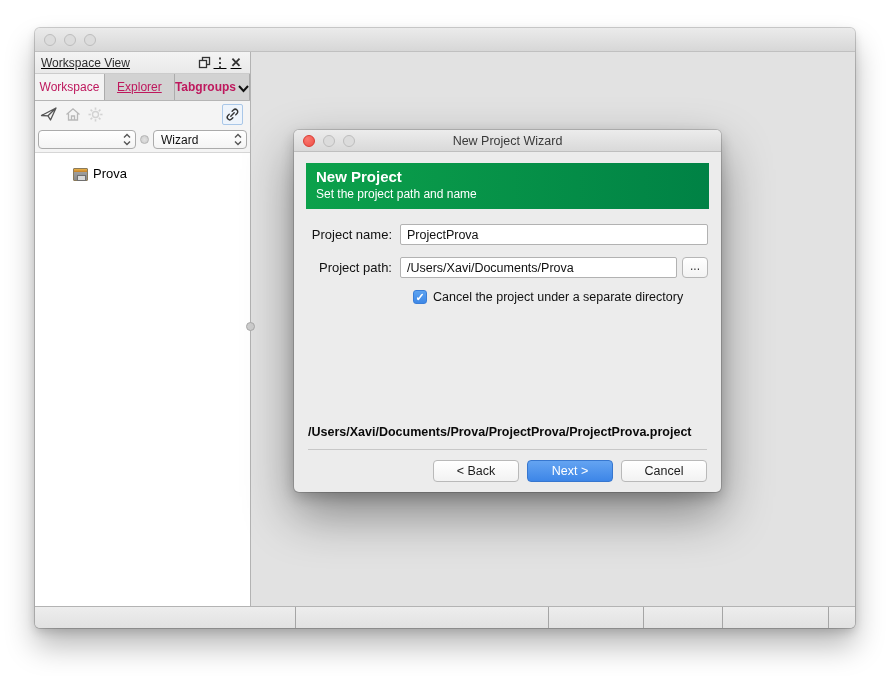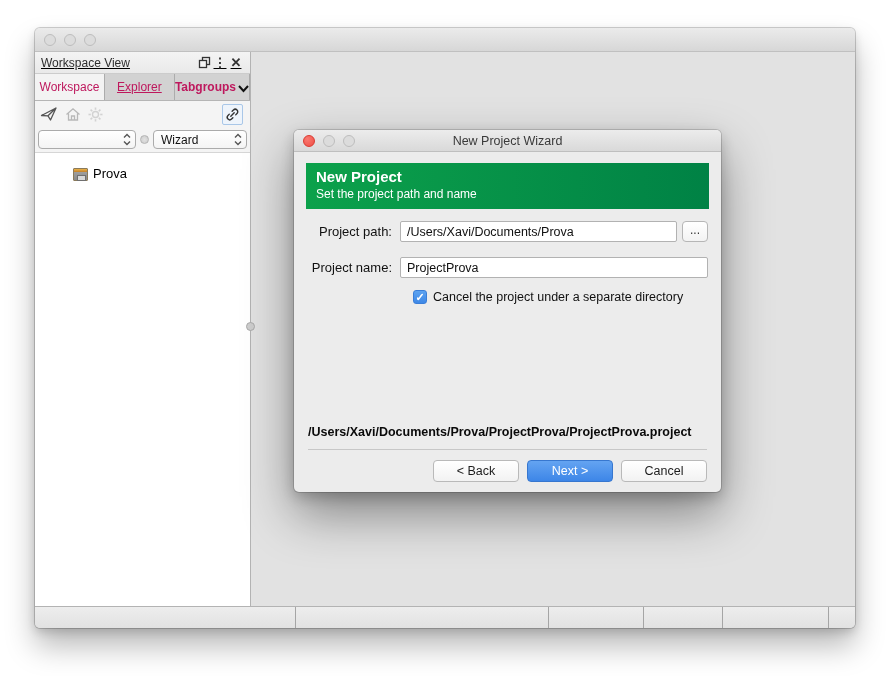--- a/index.html
+++ b/index.html
@@ -240,31 +240,31 @@
       <span class="light"></span>
     </div>
     <div class="dlg-title">New Project Wizard</div>
   </div>
 
   <div class="banner">
     <div class="banner-title">New Project</div>
     <div class="banner-sub">Set the project path and name</div>
   </div>
 
+  <div class="form-row row-name">
+    <label class="fld-label">Project name:</label>
+    <input class="txt-input" type="text" value="ProjectProva" style="">
+  </div>
+
   <div class="form-row row-path">
     <label class="fld-label">Project path:</label>
     <input class="txt-input" type="text" value="/Users/Xavi/Documents/Prova" style="">
     <div class="browse-btn">...</div>
   </div>
 
-  <div class="form-row row-name">
-    <label class="fld-label">Project name:</label>
-    <input class="txt-input" type="text" value="ProjectProva" style="">
-  </div>
-
   <div class="row-check">
     <span class="checkbox">✓</span>
     <span class="check-label">Cancel the project under a separate directory</span>
   </div>
 
   <div class="dlg-spacer"></div>
 
   <div class="preview-path">/Users/Xavi/Documents/Prova/ProjectProva/ProjectProva.project</div>
   <div class="dlg-divider"></div>
 

